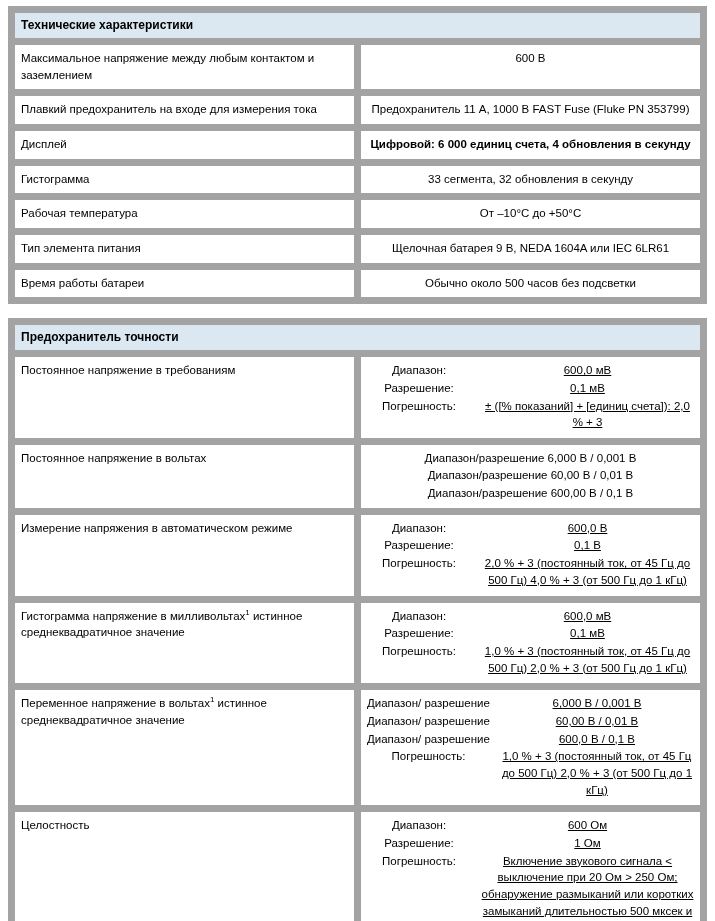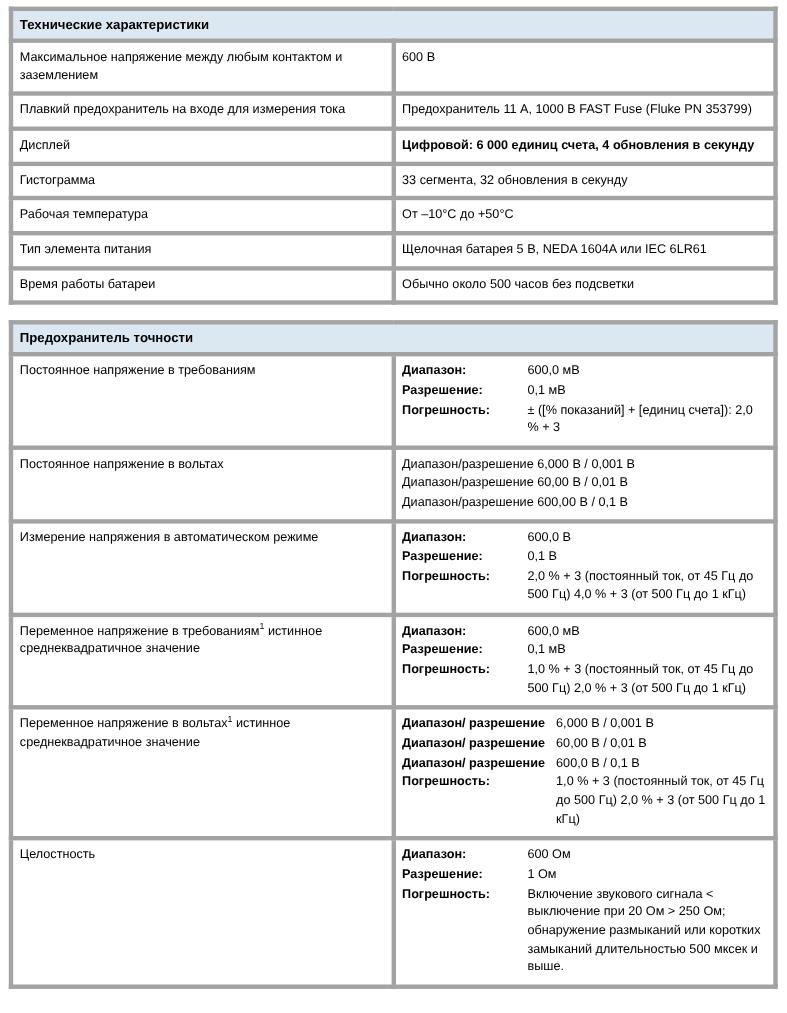--- a/index.html
+++ b/index.html
@@ -18,63 +18,65 @@
     width: 715px;
     padding: 6px 8px 8px 8px;
     box-sizing: border-box;
   }
   table.spec {
     width: 699px;
     border-collapse: collapse;
     table-layout: fixed;
   }
   table.spec td, table.spec th {
-    border: 4px solid #a3a3a3;
+    border: 7px solid #a3a3a3;
     vertical-align: top;
     padding: 5px 6px 6px 6px;
   }
   .section-head td {
     background: #dbe8f1;
     font-weight: bold;
     font-size: 12px;
     padding: 5px 6px 5px 6px;
   }
   .lbl {
     width: 196px;
     font-weight: normal;
     line-height: 1.45;
   }
   .val {
     line-height: 1.45;
+    text-align: center;
   }
   .val.bold {
     font-weight: bold;
   }
   
   .kv {
     display: table;
     width: 100%;
     border-collapse: collapse;
   }
   .kv .r {
     display: table-row;
   }
   .kv .k {
     display: table-cell;
-    font-weight: bold;
+    font-weight: normal;
     white-space: nowrap;
     padding: 0 10px 1px 0;
     vertical-align: top;
     width: 104px;
     margin-left: 28px;
   }
   .kv .v {
     display: table-cell;
     vertical-align: top;
     padding: 0 0 1px 0;
+    text-decoration: underline;
   }
   .kv.wide .k { width: 88px; }
   .allbold {
     font-weight: normal;
     line-height: 1.5;
   }
   sup {
     font-size: 8px;
     vertical-align: super;
     line-height: 0;
@@ -105,21 +107,21 @@
       <tr>
         <td class="lbl">Гистограмма</td>
         <td class="val">33 сегмента, 32 обновления в секунду</td>
       </tr>
       <tr>
         <td class="lbl">Рабочая температура</td>
         <td class="val">От –10°C до +50°C</td>
       </tr>
       <tr>
         <td class="lbl">Тип элемента питания</td>
-        <td class="val">Щелочная батарея 5 В, NEDA 1604A или IEC 6LR61</td>
+        <td class="val">Щелочная батарея 9 В, NEDA 1604A или IEC 6LR61</td>
       </tr>
       <tr>
         <td class="lbl">Время работы батареи</td>
         <td class="val">Обычно около 500 часов без подсветки</td>
       </tr>
     </tbody>
   </table>
 
   <div style="height:14px"></div>
 
@@ -172,21 +174,21 @@
             </div>
             <div class="r">
               <div class="k">Погрешность:</div>
               <div class="v">2,0 % + 3 (постоянный ток, от 45 Гц до 500 Гц) 4,0 % + 3 (от 500 Гц до 1 кГц)</div>
             </div>
           </div>
         </td>
       </tr>
 
       <tr>
-        <td class="lbl"><span>Переменное напряжение в требованиям</span><sup>1</sup><span> истинное среднеквадратичное значение</span></td>
+        <td class="lbl"><span>Гистограмма напряжение в милливольтах</span><sup>1</sup><span> истинное среднеквадратичное значение</span></td>
         <td class="val">
           <div class="kv">
             <div class="r">
               <div class="k">Диапазон:</div>
               <div class="v">600,0 мВ</div>
             </div>
             <div class="r">
               <div class="k">Разрешение:</div>
               <div class="v">0,1 мВ</div>
             </div>

